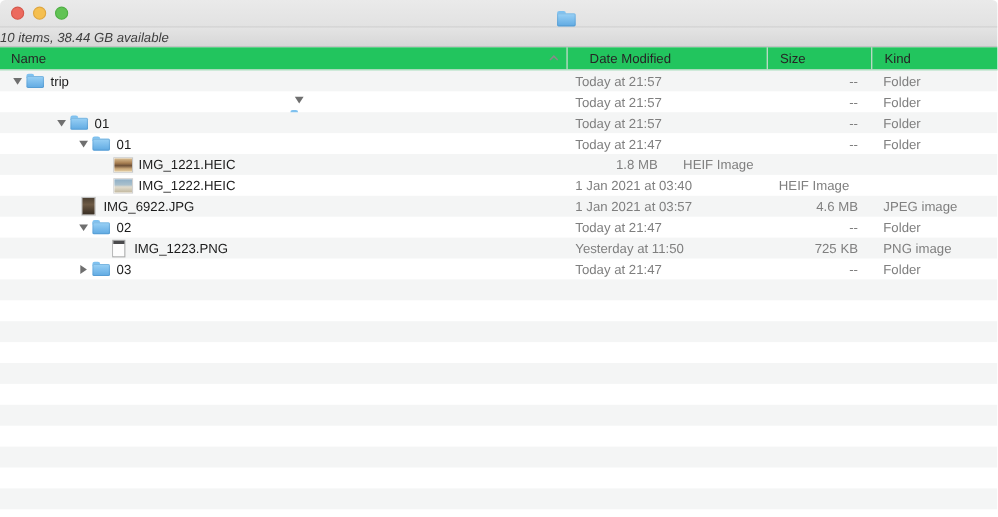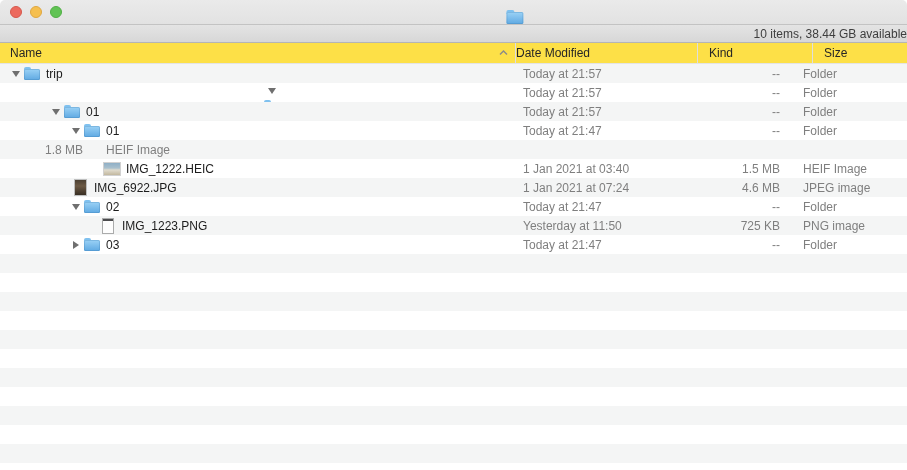--- a/index.html
+++ b/index.html
@@ -37,27 +37,27 @@
       box-shadow:0 0 0 1px rgba(0,0,0,.18); }
   .icon-thumb-6922::after { width:11px; height:15px;
       background:linear-gradient(180deg,#4c4032 0%,#6d5a45 40%,#382e23 100%);
       box-shadow:0 0 0 1px rgba(0,0,0,.22); }
   .icon-thumb-1223::after { width:10px; height:14px;
       background:linear-gradient(180deg,#4b4b4d 0px,#4b4b4d 2.5px,#fdfdfd 2.5px);
       box-shadow:0 0 0 1px rgba(0,0,0,.30); }
 
   
   .statusbar { height:18px; background:linear-gradient(180deg,#e4e4e4,#d7d7d7); border-bottom:1px solid #b5b5b5;
-      display:flex; align-items:center; justify-content:flex-end; color:#3e3e3e; }
-
-  
-  .listheader { height:21px; display:flex; background:#fde047; border-bottom:1px solid #e4e4e4; color:#262626; }
+      display:flex; align-items:center; justify-content:flex-start; color:#3e3e3e;font-style:italic; }
+
+  
+  .listheader { height:21px; display:flex; background:#22c55e; border-bottom:1px solid #e4e4e4; color:#262626; }
   .hcell { display:flex; align-items:center; overflow:hidden; white-space:nowrap; }
   .h-name { flex:0 0 515px; padding-left:10px; }
-  .h-date { flex:0 0 182px; padding-left:0;  border-left:1px solid #dedede; }
+  .h-date { flex:0 0 182px; padding-left:20px;  border-left:1px solid #dedede; }
   .h-size { flex:0 0 95px;  padding-left:11px; border-left:1px solid #dedede; }
   .h-kind { flex:1;         padding-left:11px; border-left:1px solid #dedede; }
   .sortchev { margin-left:auto; margin-right:7px; display:flex; }
 
   
   .list { position:relative; height:406px; overflow:hidden; }
   .row { height:19px; display:flex; align-items:center;justify-content:space-between; }
   .row.alt { background:#f4f5f5; }
   .cell { overflow:hidden; white-space:nowrap; display:flex; align-items:center; height:100%; }
   .c-name { flex:0 0 515px; color:#1c1c1c; }
@@ -93,26 +93,26 @@
       <span>Name</span>
       <span class="sortchev">
         <svg width="9" height="6" viewBox="0 0 9 6">
             <polyline points="1,4.5 4.5,1 8,4.5" fill="none" stroke="#8a8a8a" stroke-width="1.4"></polyline>
           </svg>
       </span>
     </div>
     <div class="hcell h-date">
       <span>Date Modified</span>
     </div>
+    <div class="hcell h-size">
+      <span>Size</span>
+    </div>
     <div class="hcell h-kind">
       <span>Kind</span>
     </div>
-    <div class="hcell h-size">
-      <span>Size</span>
-    </div>
   </div>
 
   <div class="list">
       <div class="row alt">
     <div class="cell c-name" style="padding-left: 8px;">
       <span class="disc open"></span>
       <span class="ficon icon-folder"></span>
       <span class="fname">trip</span>
     </div>
     <div class="cell c-date">Today at 21:57</div>
@@ -143,40 +143,44 @@
     <div class="cell c-name" style="padding-left: 68px;">
       <span class="disc open"></span>
       <span class="ficon icon-folder"></span>
       <span class="fname">01</span>
     </div>
     <div class="cell c-date">Today at 21:47</div>
     <div class="cell c-size">--</div>
     <div class="cell c-kind">Folder</div>
   </div>
       <div class="row alt">
+    <div class="cell c-name" style="padding-left: 88px;">
+      <span class="disc"></span>
+      <span class="ficon icon-thumb-1221 thumb"></span>
+      <span class="fname">IMG_1221.HEIC</span>
+    </div>
     <div class="cell c-size">1.8 MB</div>
     <div class="cell c-kind">HEIF Image</div>
   </div>
       <div class="row">
     <div class="cell c-name" style="padding-left: 88px;">
       <span class="disc"></span>
       <span class="ficon icon-thumb-1222 thumb"></span>
       <span class="fname">IMG_1222.HEIC</span>
     </div>
     <div class="cell c-date">1 Jan 2021 at 03:40</div>
-    <div class="cell c-size">1.5 MB</div>
     <div class="cell c-kind">HEIF Image</div>
   </div>
       <div class="row alt">
     <div class="cell c-name" style="padding-left: 56px;">
       <span class="disc"></span>
       <span class="ficon icon-thumb-6922 thumb"></span>
       <span class="fname">IMG_6922.JPG</span>
     </div>
-    <div class="cell c-date">1 Jan 2021 at 07:24</div>
+    <div class="cell c-date">1 Jan 2021 at 03:57</div>
     <div class="cell c-size">4.6 MB</div>
     <div class="cell c-kind">JPEG image</div>
   </div>
       <div class="row">
     <div class="cell c-name" style="padding-left: 68px;">
       <span class="disc open"></span>
       <span class="ficon icon-folder"></span>
       <span class="fname">02</span>
     </div>
     <div class="cell c-date">Today at 21:47</div>

